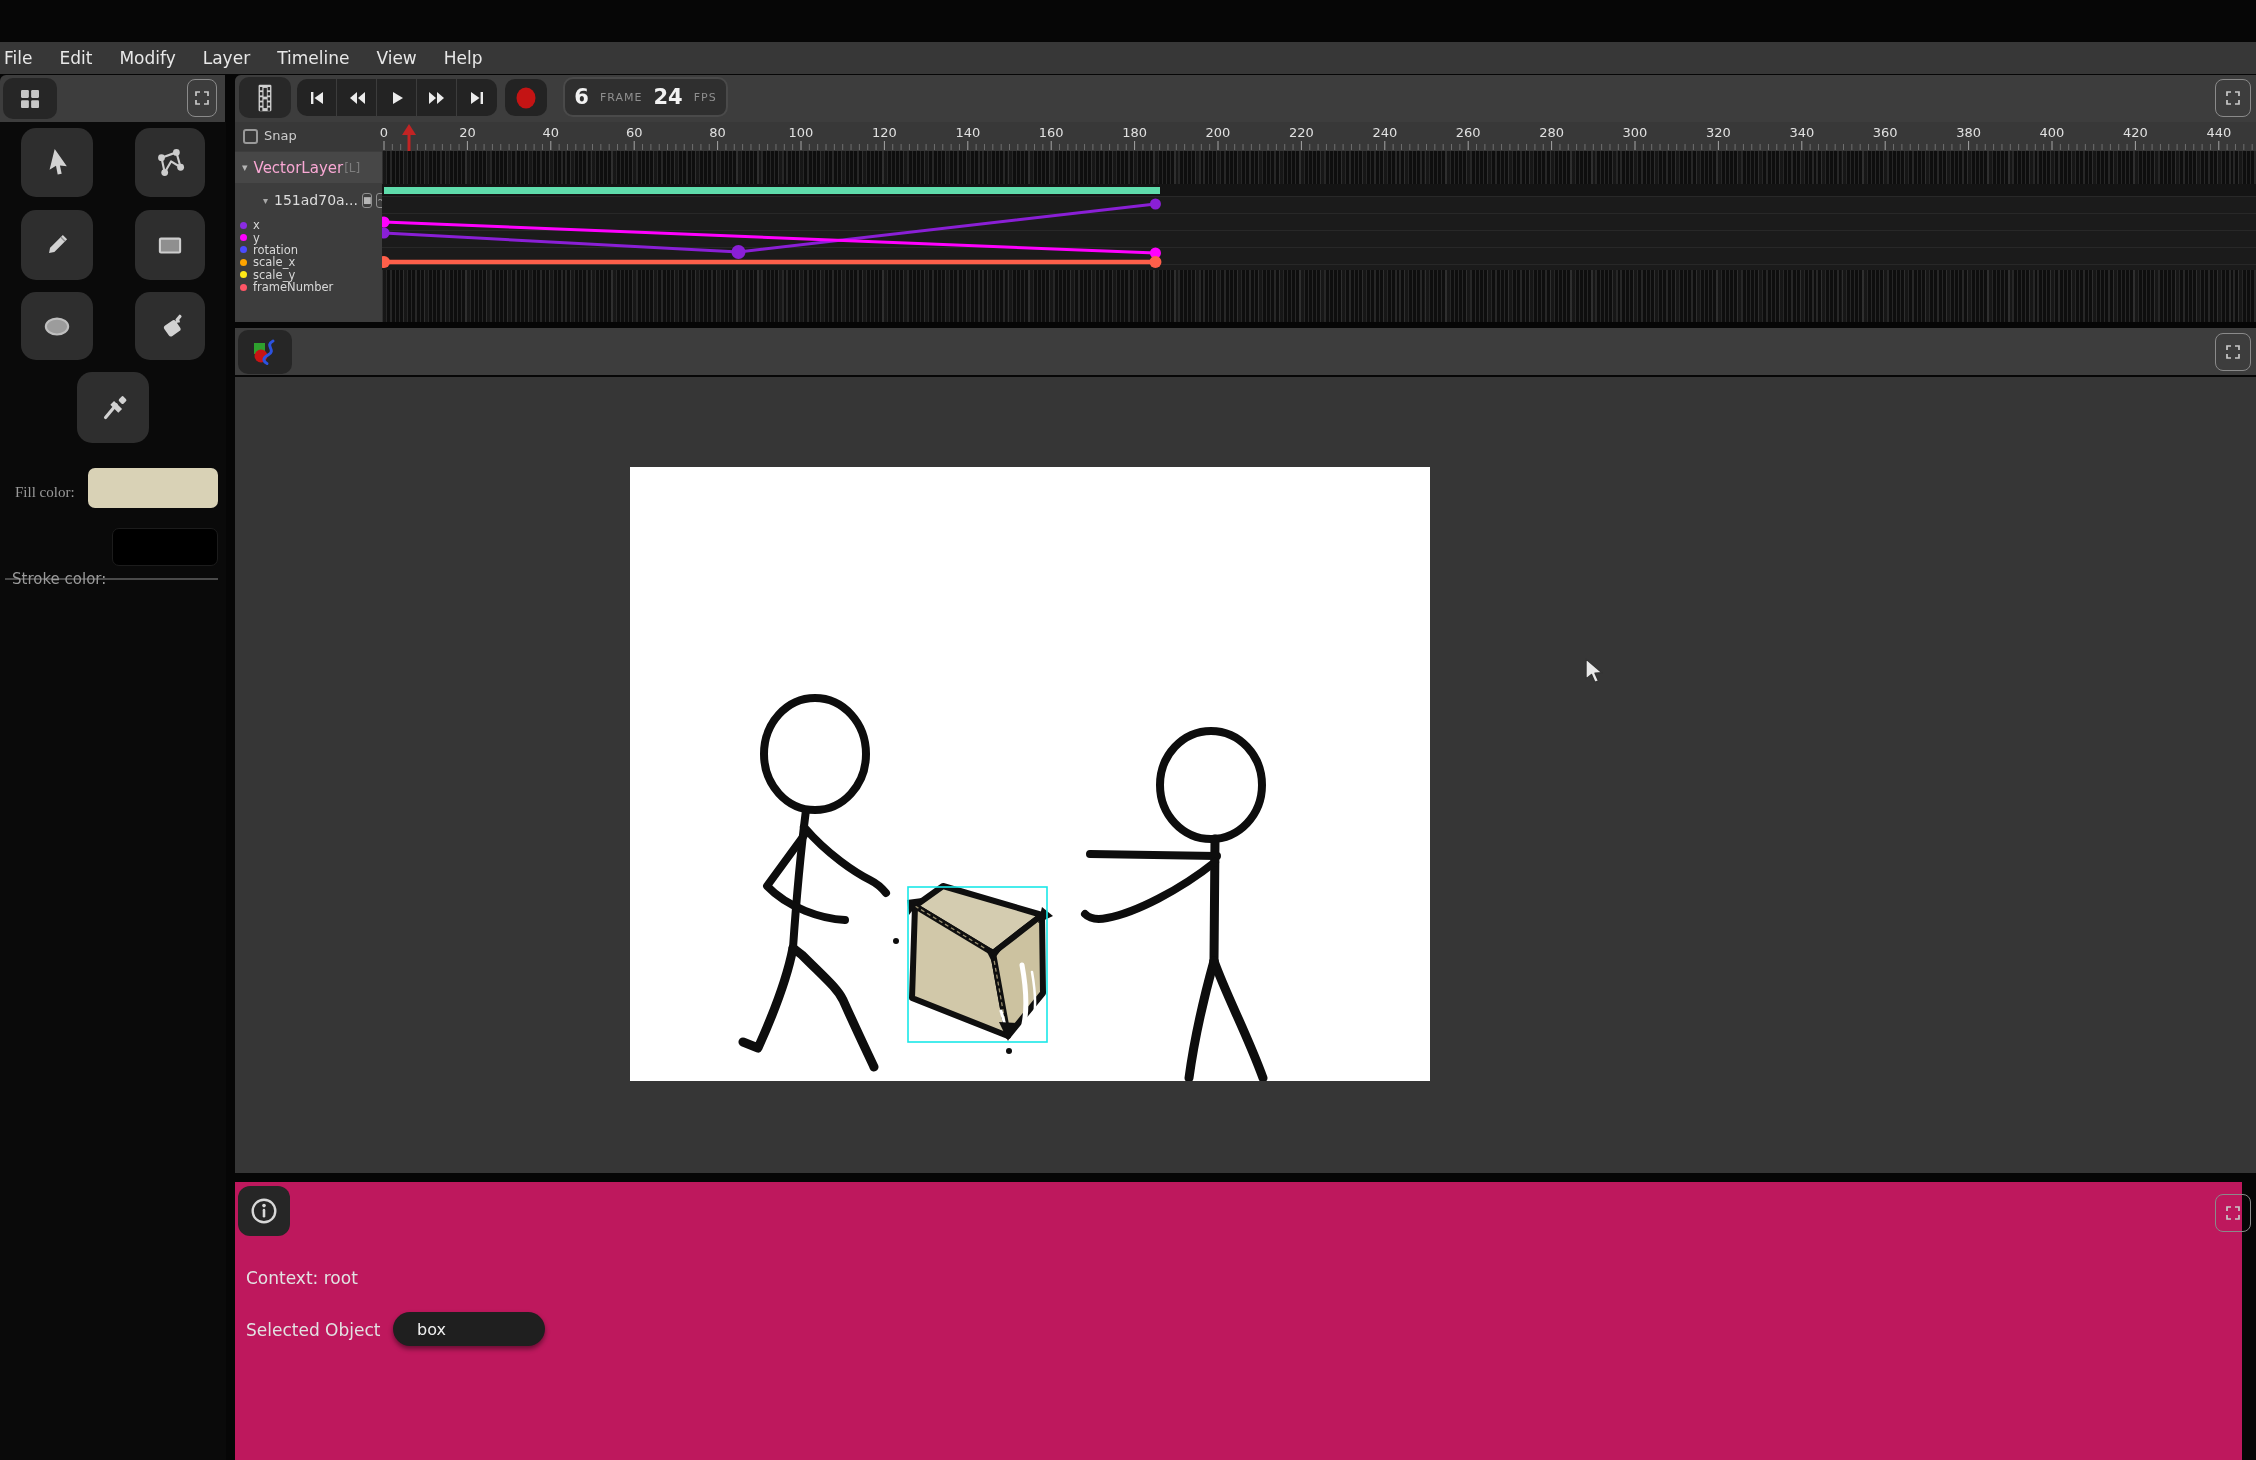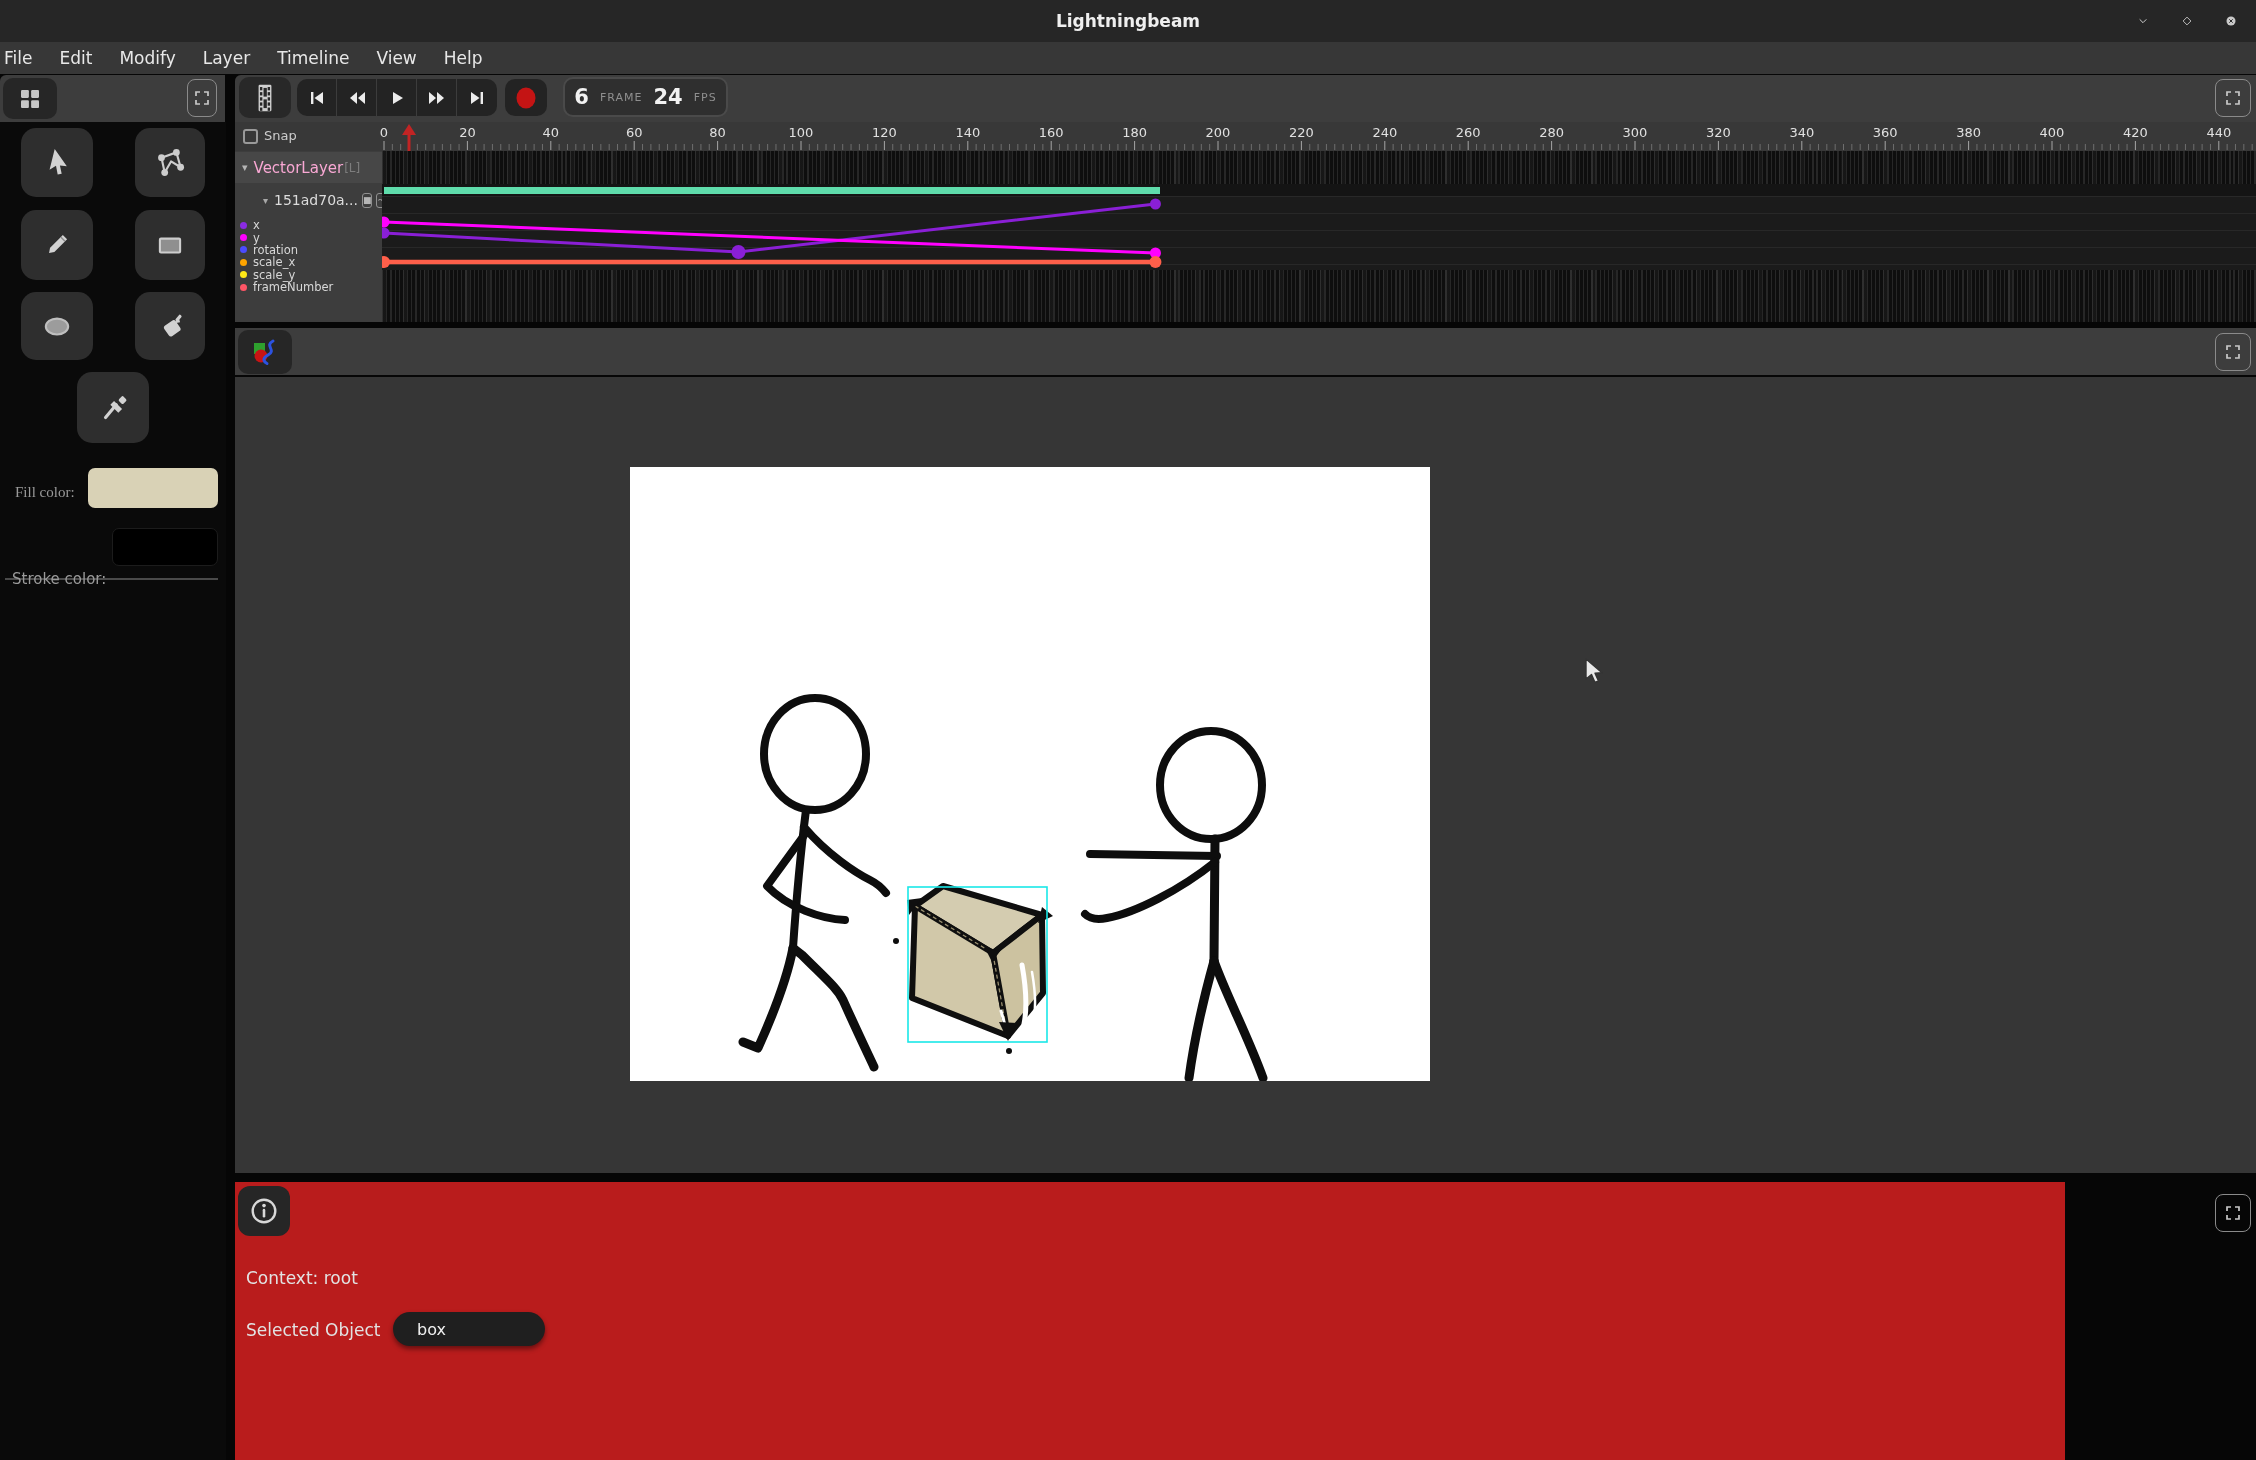--- a/index.html
+++ b/index.html
@@ -78,58 +78,37 @@
   .band2{position:absolute;left:0;top:119px;width:1874px;height:52px;}
 
   
   .canvas-toolbar{position:absolute;left:235px;top:328px;width:2021px;height:47px;background:#3d3d3d;}
   .logo-btn{position:absolute;left:3px;top:2px;width:54px;height:44px;background:#262626;border:none;border-radius:10px;
        display:flex;align-items:center;justify-content:center;}
   .canvas-area{position:absolute;left:235px;top:377px;width:2021px;height:796px;background:#363636;}
   .stage{position:absolute;left:395px;top:90px;width:800px;height:614px;background:#ffffff;}
 
   
-  .inspector{position:absolute;left:235px;top:1182px;width:1830px;height:278px;background:#b91c1c;}
+  .inspector{position:absolute;left:235px;top:1182px;width:2007px;height:278px;background:#be185d;}
   .info-btn{position:absolute;left:3px;top:4px;width:52px;height:50px;background:#262626;border:none;border-radius:12px;
        display:flex;align-items:center;justify-content:center;}
   .context-line{position:absolute;left:11px;top:86px;font-size:17px;color:#e2e2e2;}
   .sel-label{position:absolute;left:11px;top:138px;font-size:17px;color:#e2e2e2;}
   .sel-pill{position:absolute;left:158px;top:130px;width:152px;height:34px;background:#1f1f1f;border:none;border-radius:17px;
        box-shadow:0 3px 5px rgba(0,0,0,.45);display:flex;align-items:center;padding-left:24px;box-sizing:border-box;}
   .sel-pill span{font-size:16px;color:#f0f0f0;}
 
   svg{display:block;}
   button{cursor:default;font-family:inherit;}
 </style>
 </head>
 <body>
 
 <div id="app">
 
-  <div class="titlebar">
-    <div class="title">Lightningbeam</div>
-    <div class="win-controls">
-      <button class="win-btn" style="background:none;border:none;">
-        <svg width="18" height="18" viewBox="0 0 18 18">
-            <path d="M3 6 L9 12 L15 6" stroke="#cfcfcf" stroke-width="1.8" fill="none"></path>
-          </svg>
-      </button>
-      <button class="win-btn" style="background:none;border:none;">
-        <svg width="18" height="18" viewBox="0 0 18 18">
-            <path d="M9 2 L16 9 L9 16 L2 9 Z" stroke="#cfcfcf" stroke-width="1.6" fill="none"></path>
-          </svg>
-      </button>
-      <button class="win-btn" style="background:none;border:none;">
-        <svg width="20" height="20" viewBox="0 0 20 20">
-            <circle cx="10" cy="10" r="9" fill="#c9c9c9"></circle>
-            <path d="M6.6 6.6 L13.4 13.4 M13.4 6.6 L6.6 13.4" stroke="#2a2a2a" stroke-width="2"></path>
-          </svg>
-      </button>
-    </div>
-  </div>
 
   <nav class="menubar" id="menubar">
       <span class="menu-item">File</span>
       <span class="menu-item">Edit</span>
       <span class="menu-item">Modify</span>
       <span class="menu-item">Layer</span>
       <span class="menu-item">Timeline</span>
       <span class="menu-item">View</span>
       <span class="menu-item">Help</span>
     </nav>

